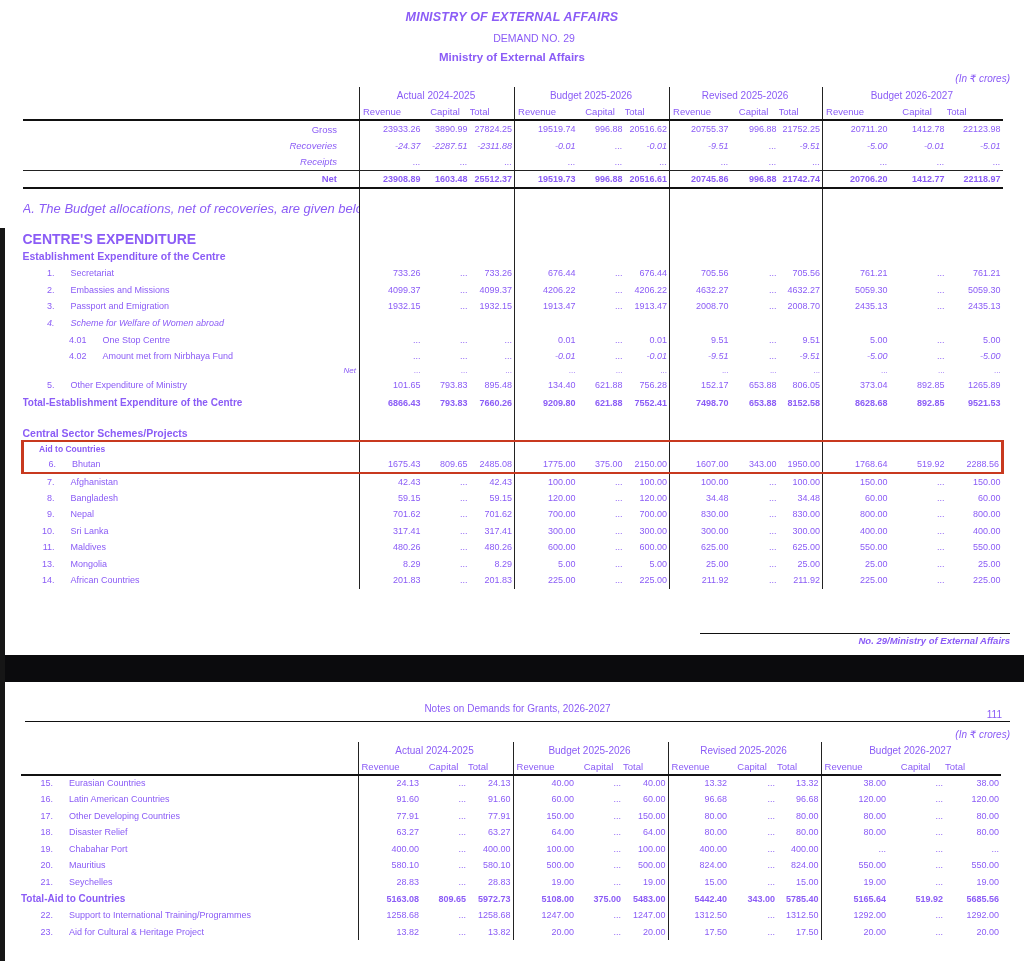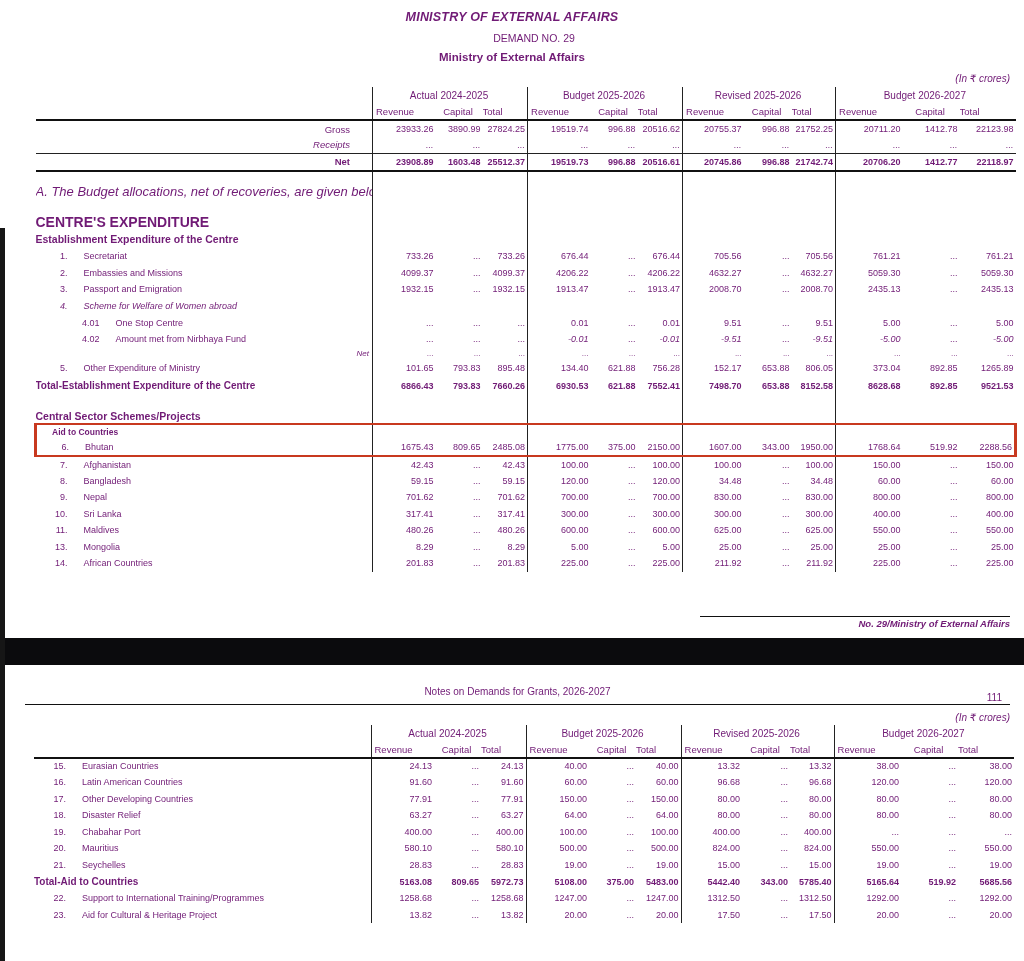--- a/index.html
+++ b/index.html
@@ -1,25 +1,25 @@
 <!DOCTYPE html>
 <html><head>
 <meta charset="utf-8">
 <style>
   html,body{margin:0;padding:0;background:#fff;}
   .page{position:relative;width:1024px;height:961px;background:#fff;overflow:hidden;
-        font-family:"Liberation Sans","DejaVu Sans",sans-serif;color:#701a75;}
+        font-family:"Liberation Sans","DejaVu Sans",sans-serif;color:#8b5cf6;}
   .edge-strip{position:absolute;left:0;top:228px;bottom:0;width:5px;background:#161616;}
   .doc-title{text-align:center;font-weight:bold;font-style:italic;font-size:12.5px;padding-top:10px;letter-spacing:.2px;}
   .doc-demand{text-align:center;font-size:10.5px;margin-top:8px;margin-left:44px;}
   .doc-sub{text-align:center;font-weight:bold;font-size:11.5px;margin-top:7px;}
   .crores{text-align:right;font-style:italic;font-size:10px;margin-right:14px;}
   .crores.p1{margin-top:10px;margin-bottom:3px;}
   .crores.p2c{margin-top:7px;margin-bottom:2px;}
-  table{border-collapse:collapse;table-layout:fixed;width:980px;margin-left:34px;}
+  table{border-collapse:collapse;table-layout:fixed;width:980px;margin-left:21px;}
   td{font-size:9px;padding:0 2px 0 0;vertical-align:middle;white-space:nowrap;overflow:hidden;}
   tr{height:16.5px;}
   .v{text-align:right;}
   .vl{border-left:1px solid #222;}
   .gh{text-align:center;font-size:10px;}
   tr.ghead{height:17px;}
   tr.shead{height:16px;}
   tr.shead td{border-bottom:2px solid #111;font-size:9.5px;}
   .sc0{text-align:left;padding-left:3px;}
   .sc1{text-align:center;}
@@ -121,20 +121,35 @@
           <td class="v vl">19519.74</td>
           <td class="v">996.88</td>
           <td class="v">20516.62</td>
           <td class="v vl">20755.37</td>
           <td class="v">996.88</td>
           <td class="v">21752.25</td>
           <td class="v vl">20711.20</td>
           <td class="v">1412.78</td>
           <td class="v">22123.98</td>
         </tr>
+        <tr class="sum s-i">
+          <td class="stub"><span class="">Recoveries</span></td>
+          <td class="v vl neg">-24.37</td>
+          <td class="v neg">-2287.51</td>
+          <td class="v neg">-2311.88</td>
+          <td class="v vl neg">-0.01</td>
+          <td class="v">...</td>
+          <td class="v neg">-0.01</td>
+          <td class="v vl neg">-9.51</td>
+          <td class="v">...</td>
+          <td class="v neg">-9.51</td>
+          <td class="v vl neg">-5.00</td>
+          <td class="v neg">-0.01</td>
+          <td class="v neg">-5.01</td>
+        </tr>
         <tr class="sum s-i ln-thin" style="height: 16px;">
           <td class="stub"><span class="">Receipts</span></td>
           <td class="v vl">...</td>
           <td class="v">...</td>
           <td class="v">...</td>
           <td class="v vl">...</td>
           <td class="v">...</td>
           <td class="v">...</td>
           <td class="v vl">...</td>
           <td class="v">...</td>
@@ -351,21 +366,21 @@
           <td class="v">806.05</td>
           <td class="v vl">373.04</td>
           <td class="v">892.85</td>
           <td class="v">1265.89</td>
         </tr>
         <tr class="total">
           <td class="stub"><span class="">Total-Establishment Expenditure of the Centre</span></td>
           <td class="v vl">6866.43</td>
           <td class="v">793.83</td>
           <td class="v">7660.26</td>
-          <td class="v vl">6930.53</td>
+          <td class="v vl">9209.80</td>
           <td class="v">621.88</td>
           <td class="v">7552.41</td>
           <td class="v vl">7498.70</td>
           <td class="v">653.88</td>
           <td class="v">8152.58</td>
           <td class="v vl">8628.68</td>
           <td class="v">892.85</td>
           <td class="v">9521.53</td>
         </tr>
         <tr class="spacer" style="height: 13px;">

